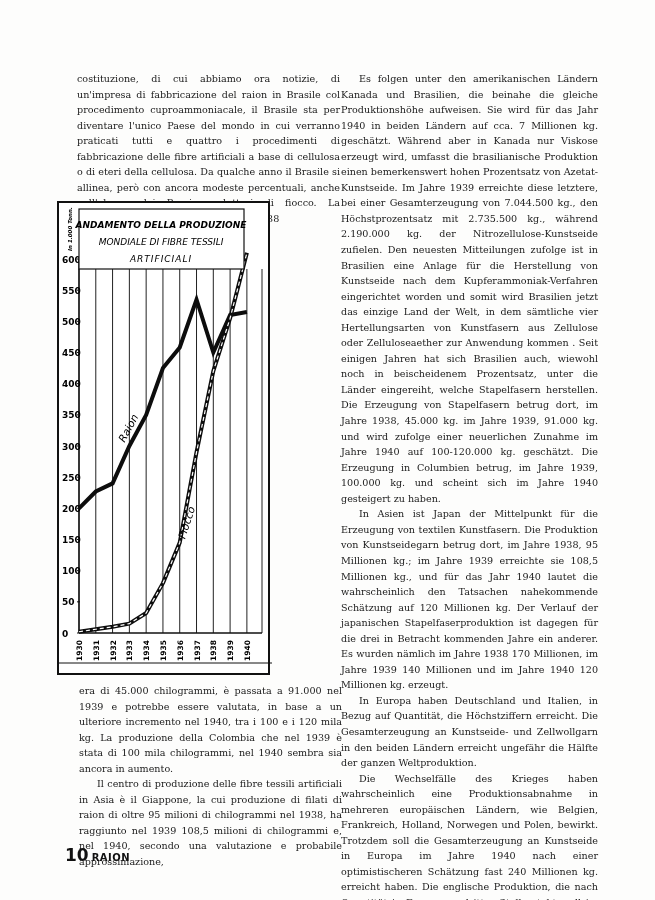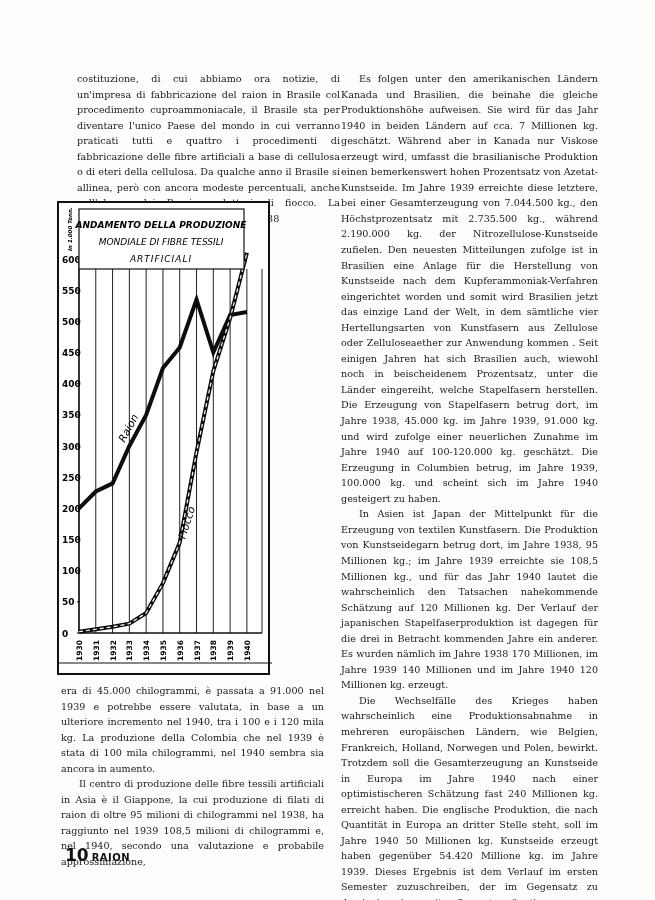--- a/index.html
+++ b/index.html
@@ -2,21 +2,21 @@
 <html><head>
 <meta charset="utf-8">
 <style>
   html, body { margin:0; padding:0; }
   body { width:655px; height:900px; background:#fdfdfc; position:relative; overflow:hidden;
          font-family:"DejaVu Serif", "Liberation Serif", serif; color:#1a1a1a; }
   .col { position:absolute; font-size:9.6px; line-height:15.55px; text-align:justify; }
   .col p { margin:0; }
   .col p.ind { text-indent:18px; }
   #col-left-top { left:77px; top:71px; width:263px; }
-  #col-left-bottom { left:61px; top:683px; width:263px; }
+  #col-left-bottom { left:79px; top:683px; width:263px; }
   #col-right { left:341px; top:71px; width:257px; }
   #chart-frame { position:absolute; left:57px; top:201px; width:213px; height:474px;
                  border:2.5px solid #111; background:#fff; box-sizing:border-box; }
   #chart-svg { position:absolute; left:0; top:0; }
   #footer { position:absolute; left:65px; top:845px; font-family:"DejaVu Sans", sans-serif; font-weight:bold; color:#111; }
   #footer .num { font-size:17px; }
   #footer .name { font-size:10px; letter-spacing:0.5px; margin-left:3px; }
 </style>
 </head>
 <body>
@@ -123,19 +123,20 @@
 </div>
 
 <div id="col-left-bottom" class="col">
   <p>era di 45.000 chilogrammi, è passata a 91.000 nel 1939 e potrebbe essere valutata, in base a un ulteriore incremento nel 1940, tra i 100 e i 120 mila kg. La produzione della Colombia che nel 1939 è stata di 100 mila chilogrammi, nel 1940 sembra sia ancora in aumento.</p>
   <p class="ind">Il centro di produzione delle fibre tessili artificiali in Asia è il Giappone, la cui produzione di filati di raion di oltre 95 milioni di chilogrammi nel 1938, ha raggiunto nel 1939 108,5 milioni di chilogrammi e, nel 1940, secondo una valutazione e probabile approssimazione,</p>
 </div>
 
 <div id="col-right" class="col">
   <p class="ind">Es folgen unter den amerikanischen Ländern Kanada und Brasilien, die beinahe die gleiche Produktionshöhe aufweisen. Sie wird für das Jahr 1940 in beiden Ländern auf cca. 7 Millionen kg. geschätzt. Während aber in Kanada nur Viskose erzeugt wird, umfasst die brasilianische Produktion einen bemerkenswert hohen Prozentsatz von Azetat-Kunstseide. Im Jahre 1939 erreichte diese letztere, bei einer Gesamterzeugung von 7.044.500 kg., den Höchstprozentsatz mit 2.735.500 kg., während 2.190.000 kg. der Nitrozellulose-Kunstseide zufielen. Den neuesten Mitteilungen zufolge ist in Brasilien eine Anlage für die Herstellung von Kunstseide nach dem Kupferammoniak-Verfahren eingerichtet worden und somit wird Brasilien jetzt das einzige Land der Welt, in dem sämtliche vier Hertellungsarten von Kunstfasern aus Zellulose oder Zelluloseaether zur Anwendung kommen . Seit einigen Jahren hat sich Brasilien auch, wiewohl noch in beischeidenem Prozentsatz, unter die Länder eingereiht, welche Stapelfasern herstellen. Die Erzeugung von Stapelfasern betrug dort, im Jahre 1938, 45.000 kg. im Jahre 1939, 91.000 kg. und wird zufolge einer neuerlichen Zunahme im Jahre 1940 auf 100-120.000 kg. geschätzt. Die Erzeugung in Columbien betrug, im Jahre 1939, 100.000 kg. und scheint sich im Jahre 1940 gesteigert zu haben.</p>
   <p class="ind">In Asien ist Japan der Mittelpunkt für die Erzeugung von textilen Kunstfasern. Die Produktion von Kunstseidegarn betrug dort, im Jahre 1938, 95 Millionen kg.; im Jahre 1939 erreichte sie 108,5 Millionen kg., und für das Jahr 1940 lautet die wahrscheinlich den Tatsachen nahekommende Schätzung auf 120 Millionen kg. Der Verlauf der japanischen Stapelfaserproduktion ist dagegen für die drei in Betracht kommenden Jahre ein anderer. Es wurden nämlich im Jahre 1938 170 Millionen, im Jahre 1939 140 Millionen und im Jahre 1940 120 Millionen kg. erzeugt.</p>
+  <p class="ind">In Europa haben Deutschland und Italien, in Bezug auf Quantität, die Höchstziffern erreicht. Die Gesamterzeugung an Kunstseide- und Zellwollgarn in den beiden Ländern erreicht ungefähr die Hälfte der ganzen Weltproduktion.</p>
   <p class="ind">Die Wechselfälle des Krieges haben wahrscheinlich eine Produktionsabnahme in mehreren europäischen Ländern, wie Belgien, Frankreich, Holland, Norwegen und Polen, bewirkt. Trotzdem soll die Gesamterzeugung an Kunstseide in Europa im Jahre 1940 nach einer optimistischeren Schätzung fast 240 Millionen kg. erreicht haben. Die englische Produktion, die nach Quantität in Europa an dritter Stelle steht, soll im Jahre 1940 50 Millionen kg. Kunstseide erzeugt haben gegenüber 54.420 Millione kg. im Jahre 1939. Dieses Ergebnis ist dem Verlauf im ersten Semester zuzuschreiben, der im Gegensatz zu demjenigen im zweiten Semester günstig war.</p>
 
 </div>
 
 <div id="footer">
   <span class="num">10</span><span class="name">RAION</span>
 </div>
 
 </body></html>

